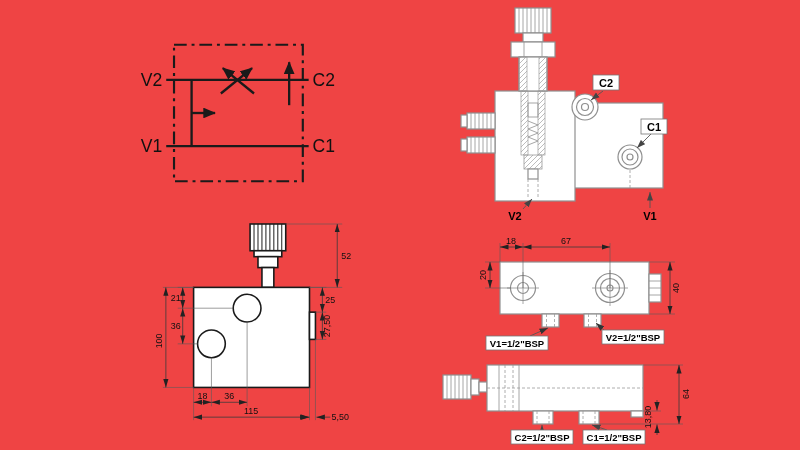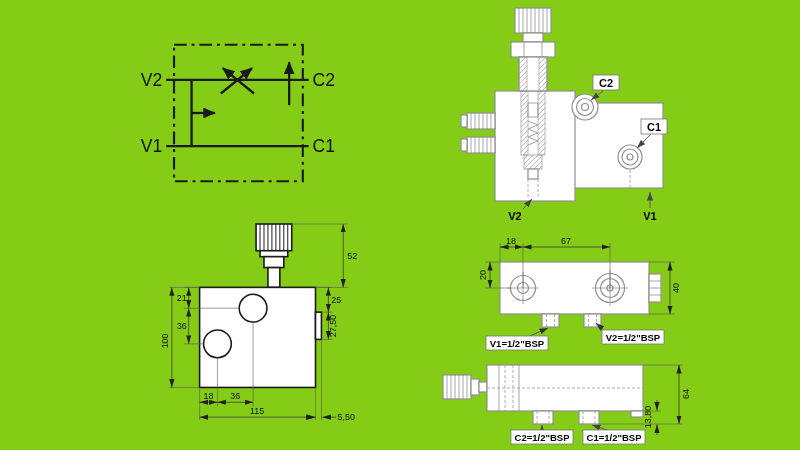--- a/index.html
+++ b/index.html
@@ -1,16 +1,16 @@
 <!DOCTYPE html>
 <html><head>
 <meta charset="utf-8">
 <style>
   html,body{margin:0;padding:0;background:#ffffff;}
-  #stage{position:relative;width:800px;height:450px;background:#84cc16;overflow:hidden;
+  #stage{position:relative;width:800px;height:450px;background:#ef4444;overflow:hidden;
          font-family:"Liberation Sans",sans-serif;}
   .fig{position:absolute;}
   svg text{font-family:"Liberation Sans",sans-serif;}
   .sch{stroke:#1a1a1a;stroke-width:2.4;fill:none;}
   .schbox{stroke:#1a1a1a;stroke-width:2.2;fill:none;stroke-dasharray:13 5 3 5;}
   .schlbl{font-size:18px;fill:#111;}
   .blk{stroke:#1a1a1a;stroke-width:1.6;fill:#ffffff;}
   .blkthin{stroke:#1a1a1a;stroke-width:1;fill:none;}
   .dim{stroke:#3a3a3a;stroke-width:0.8;fill:none;}
   .ext{stroke:#5a5a5a;stroke-width:0.6;fill:none;}
@@ -49,21 +49,21 @@
         <line class="sch" x1="88" y1="66" x2="120" y2="40" marker-end="url(#sch-arr)"></line>
         <line class="sch" x1="122" y1="66" x2="90" y2="40" marker-end="url(#sch-arr)"></line>
       </g>
       <text class="schlbl" x="28" y="58" text-anchor="end">V2</text>
       <text class="schlbl" x="182" y="58" text-anchor="start">C2</text>
       <text class="schlbl" x="28" y="126" text-anchor="end">V1</text>
       <text class="schlbl" x="182" y="126" text-anchor="start">C1</text>
     </svg>
   </div>
 
-  <div class="fig" style="left:158px;top:218px;">
+  <div class="fig" style="left:152px;top:218px;">
     <svg width="210" height="220" viewBox="0 0 212 222">
       <defs>
         <marker id="fv-dim" markerUnits="userSpaceOnUse" markerWidth="9" markerHeight="6" refX="8.5" refY="3" orient="auto-start-reverse">
           <path d="M0,0.4 L8.5,3 L0,5.6 Z" fill="#222"></path>
         </marker>
       </defs>
 
       <g>
         <rect class="blk" x="99" y="6" width="36" height="27"></rect>
         <g class="blkthin">

